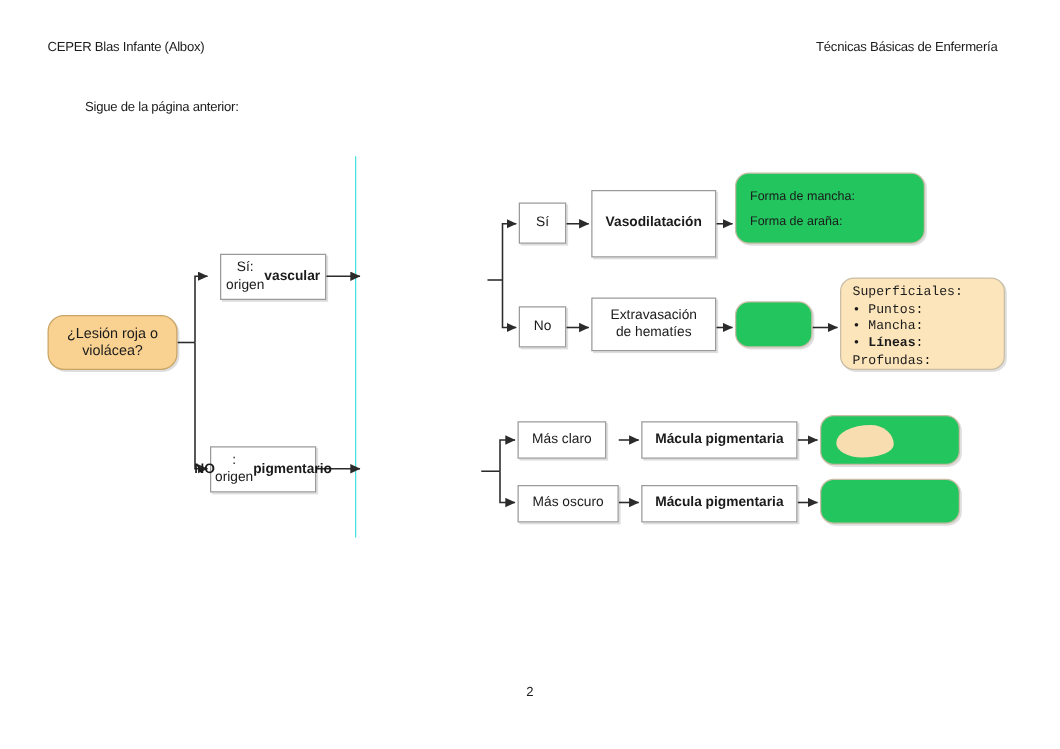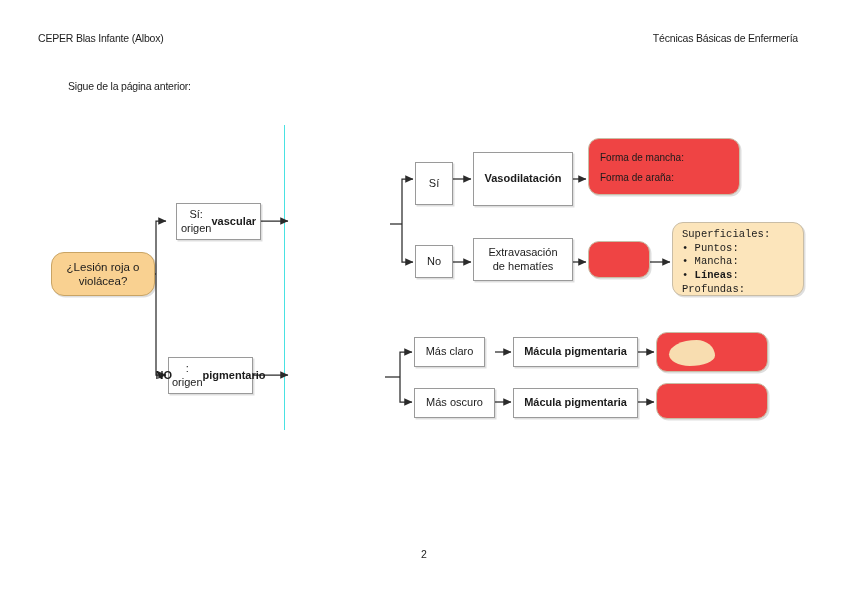--- a/index.html
+++ b/index.html
@@ -79,21 +79,21 @@
     padding: 2px 4px;
   }
   .node.shadow {
     box-shadow: 1.5px 1.5px 0 rgba(0,0,0,0.13);
   }
   .node b { font-weight: bold; }
 
   
   .node.round {
     border-radius: 11px;
-    background: #ef4444;
+    background: #22c55e;
     border: 1px solid #c9bda6;
   }
   .node.start {
     border-radius: 13px;
     background: #f9d191;
     border: 1px solid #c9a464;
     font-size: 11.5px;
   }
   .node.listbox {
     border-radius: 11px;
@@ -171,26 +171,26 @@
       <path d="M400,377 L400,402 L412,402" marker-end="url(#arw)"></path>
 
       <path d="M495,352 L511,352" marker-end="url(#arw)"></path>
       <path d="M495,402 L511,402" marker-end="url(#arw)"></path>
 
       <path d="M638,352 L654,352" marker-end="url(#arw)"></path>
       <path d="M638,402 L654,402" marker-end="url(#arw)"></path>
     </g>
   </svg>
 
-  <div class="node start shadow" style="left:38px; top:252px; width:104px; height:44px;margin-left:13px;">¿Lesión roja o<br>violácea?</div>
+  <div class="node start shadow" style="left:38px; top:252px; width:104px; height:44px;">¿Lesión roja o<br>violácea?</div>
 
   <div class="node shadow" style="left:176px; top:203px; width:85px; height:37px;">Sí: origen<br><b>vascular</b></div>
 
 
-  <div class="node shadow" style="left:415px; top:162px; width:38px; height:43px;">Sí</div>
+  <div class="node shadow" style="left:415px; top:162px; width:38px; height:33px;">Sí</div>
 
   <div class="node shadow" style="left:415px; top:245px; width:38px; height:33px;">No</div>
 
   <div class="node shadow" style="left:473px; top:152px; width:100px; height:54px;">
       <b>Vasodilatación</b>
     </div>
 
   <div class="node shadow" style="left:473px; top:238px; width:100px; height:43px;">Extravasación<br>de hematíes</div>
 
   <div class="node round textleft shadow" style="left:588px; top:138px; width:152px; height:57px;">Forma de mancha:<br>Forma de araña:</div>

